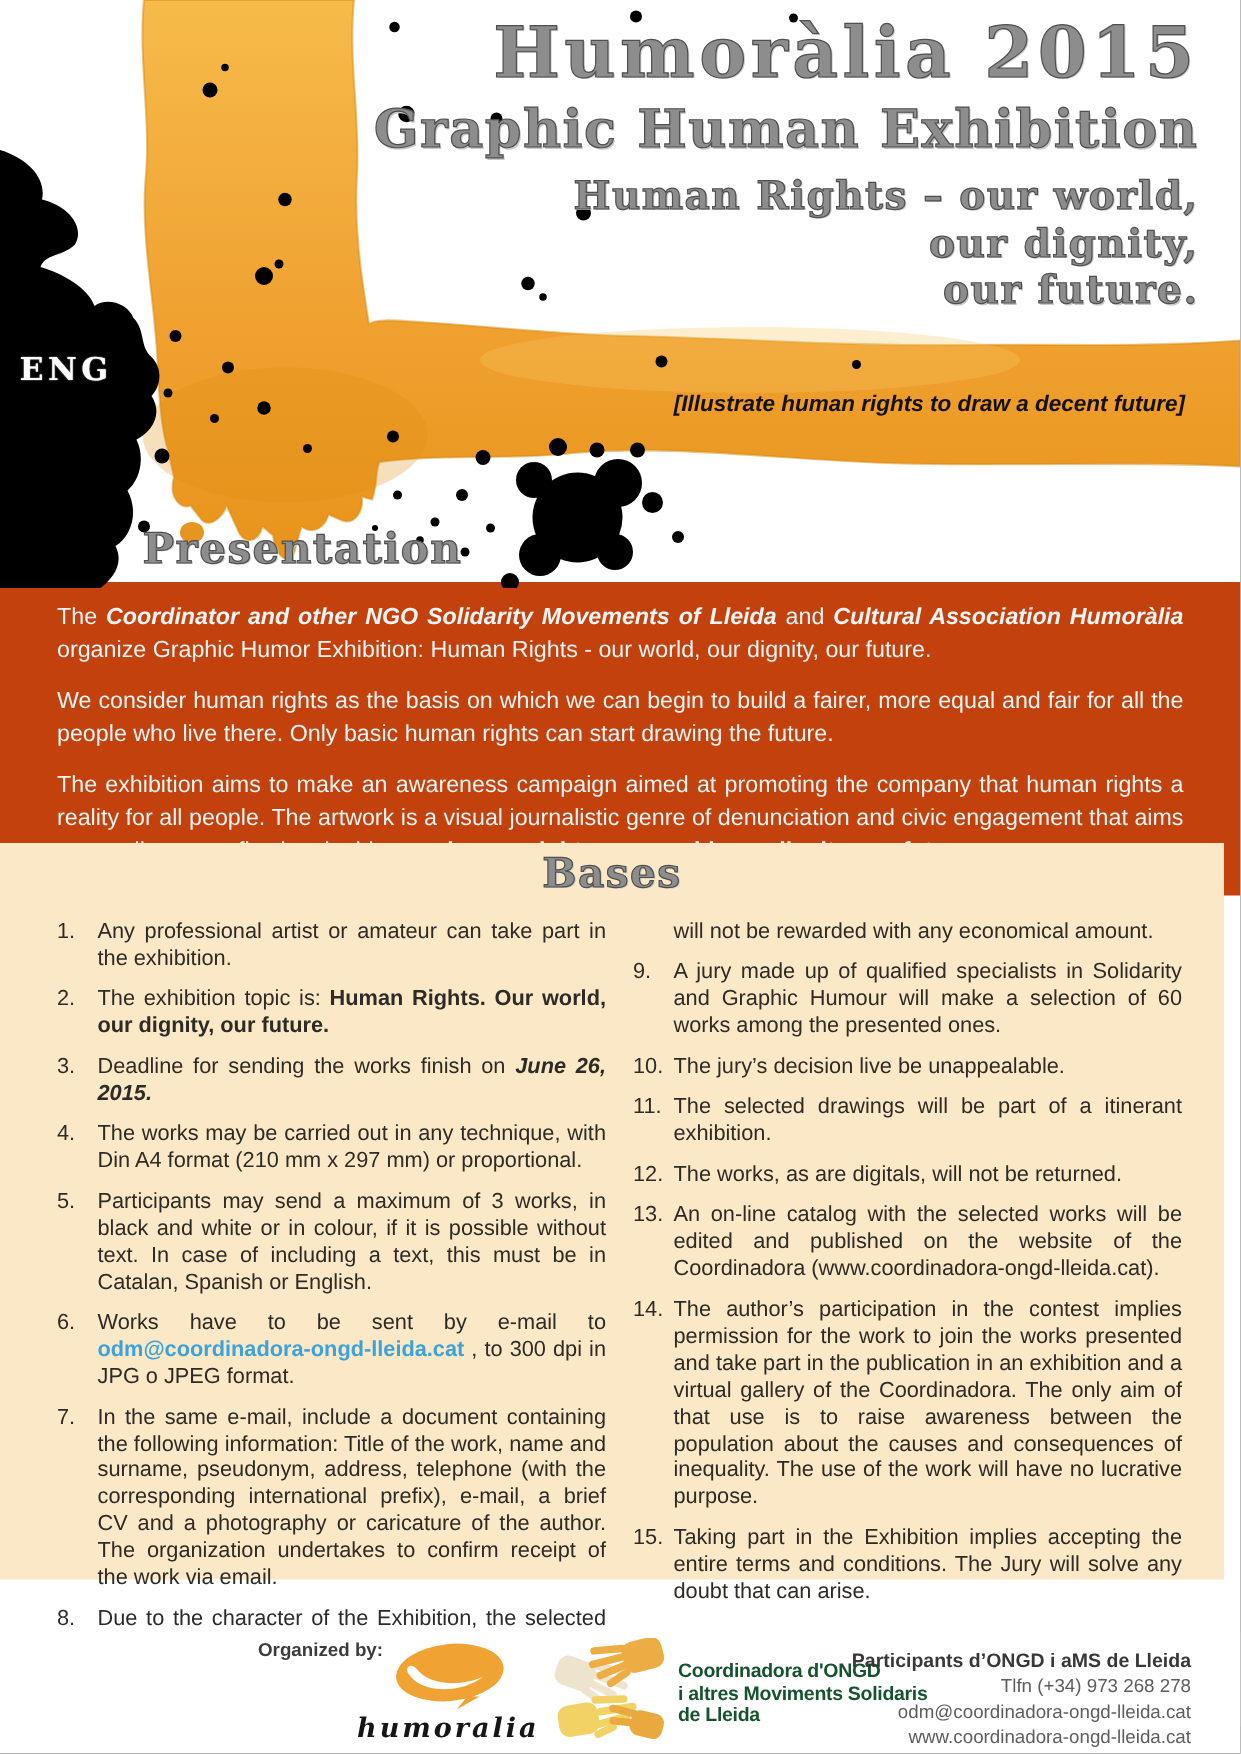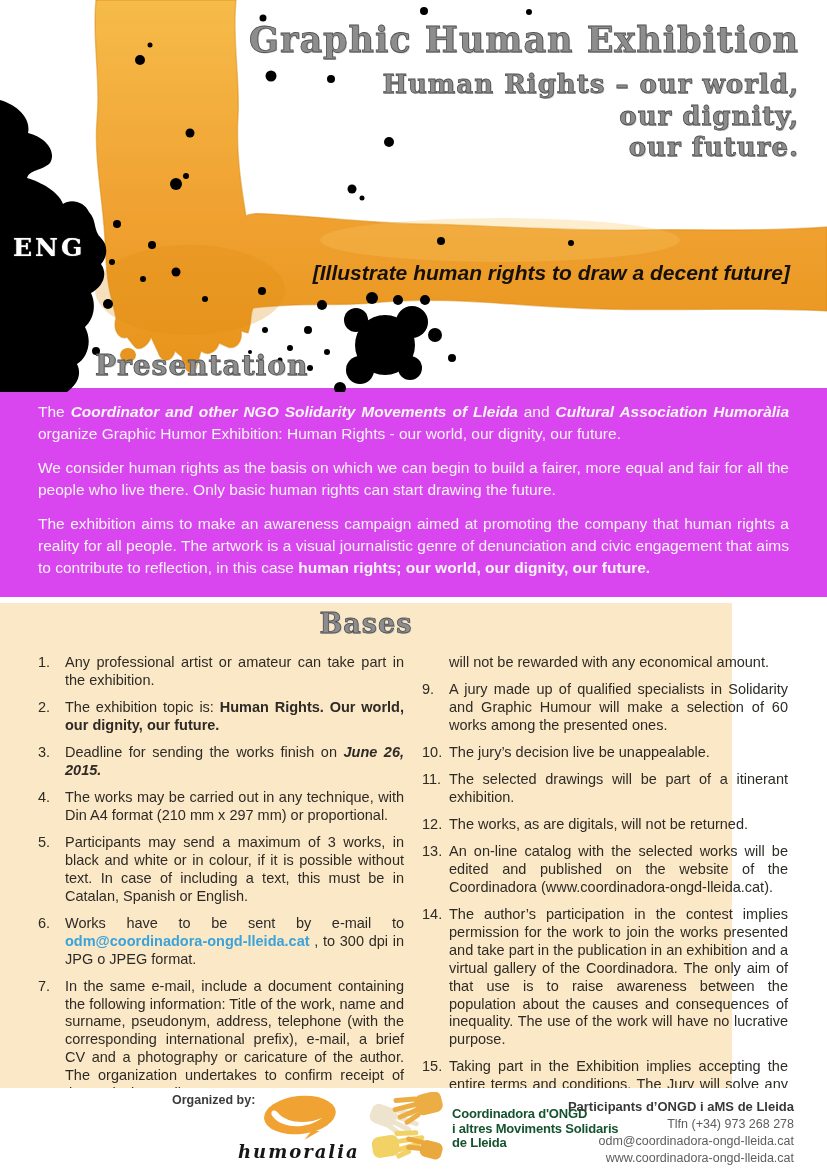--- a/index.html
+++ b/index.html
@@ -23,41 +23,41 @@
     -webkit-text-stroke:0.8px #4f4f4f;
     text-shadow:1px 1px 0 #c9c9c9;
   }
   .titles{position:absolute;top:12px;right:28px;text-align:right;z-index:2;}
   .title-main{font-size:47px;line-height:1.0;margin:0;letter-spacing:3px;}
   .title-sub{font-size:35px;line-height:1.0;margin:10px 0 0;letter-spacing:1px;}
   .theme-lines{margin-top:12px;}
   .theme-line{font-size:26px;line-height:1.22;letter-spacing:1px;}
   .tagline{
     position:absolute;top:261px;right:37px;z-index:2;
-    font-size:21px;font-weight:bold;font-style:italic;color:#151009;
+    font-size:15px;font-weight:bold;font-style:italic;color:#151009;
   }
   .eng{
     position:absolute;left:13px;top:233px;z-index:2;color:#ffffff;
-    font-family:"DejaVu Serif",serif;font-weight:700;font-size:25px;letter-spacing:3px;
+    font-family:"DejaVu Serif",serif;font-weight:700;font-size:21px;letter-spacing:3px;
     text-shadow:0 0 1px #dddddd;
   }
   .pres-heading{position:absolute;left:95px;top:349px;margin:0;font-size:28px;letter-spacing:1px;z-index:2;}
   
   .black-band{
-    position:absolute;top:388px;left:0;width:827px;height:209px;background:#d946ef;
+    position:absolute;top:388px;left:0;width:827px;height:209px;background:#c2410c;
     padding:13px 38px 0;z-index:0;
   }
   .pres-p{
     color:#f4f4f4;font-size:15.5px;line-height:1.42;text-align:justify;margin:0 0 12px;
   }
   .seg-b{font-weight:bold;}
   .seg-bi{font-weight:bold;font-style:italic;}
   .seg-link{font-weight:bold;color:var(--link-blue);}
   
-  .bases{position:absolute;top:603px;left:0;width:732px;height:491px;background:var(--cream);}
+  .bases{position:absolute;top:562px;left:0;width:816px;height:491px;background:var(--cream);}
   .bases-heading{margin:5px 0 0;text-align:center;font-size:27px;letter-spacing:1px;}
   .bases-col{list-style:none;margin:0;padding:0;position:absolute;top:51px;width:366px;}
   .bases-col.left{left:38px;}
   .bases-col.right{left:422px;}
   .bases-col li{
     position:relative;padding-left:27px;margin:0 0 9px;
     font-size:14.5px;line-height:1.24;text-align:justify;color:#2e2b26;
   }
   .bases-col li .num{position:absolute;left:0;top:0;}
   
@@ -185,20 +185,21 @@
       <circle cx="310" cy="368" r="3"></circle>
       <circle cx="280" cy="360" r="2.5"></circle>
       <circle cx="265" cy="330" r="3"></circle>
       <circle cx="250" cy="352" r="2"></circle>
     </g>
   </svg>
 
   <div class="eng">ENG</div>
 
   <div class="titles">
+    <h1 class="sketch title-main">Humoràlia 2015</h1>
     <h2 class="sketch title-sub">Graphic Human Exhibition</h2>
     <div class="theme-lines">
       <div class="sketch theme-line">Human Rights – our world,</div>
       <div class="sketch theme-line">our dignity,</div>
       <div class="sketch theme-line">our future.</div>
     </div>
   </div>
 
   <div class="tagline">[Illustrate human rights to draw a decent future]</div>
 

